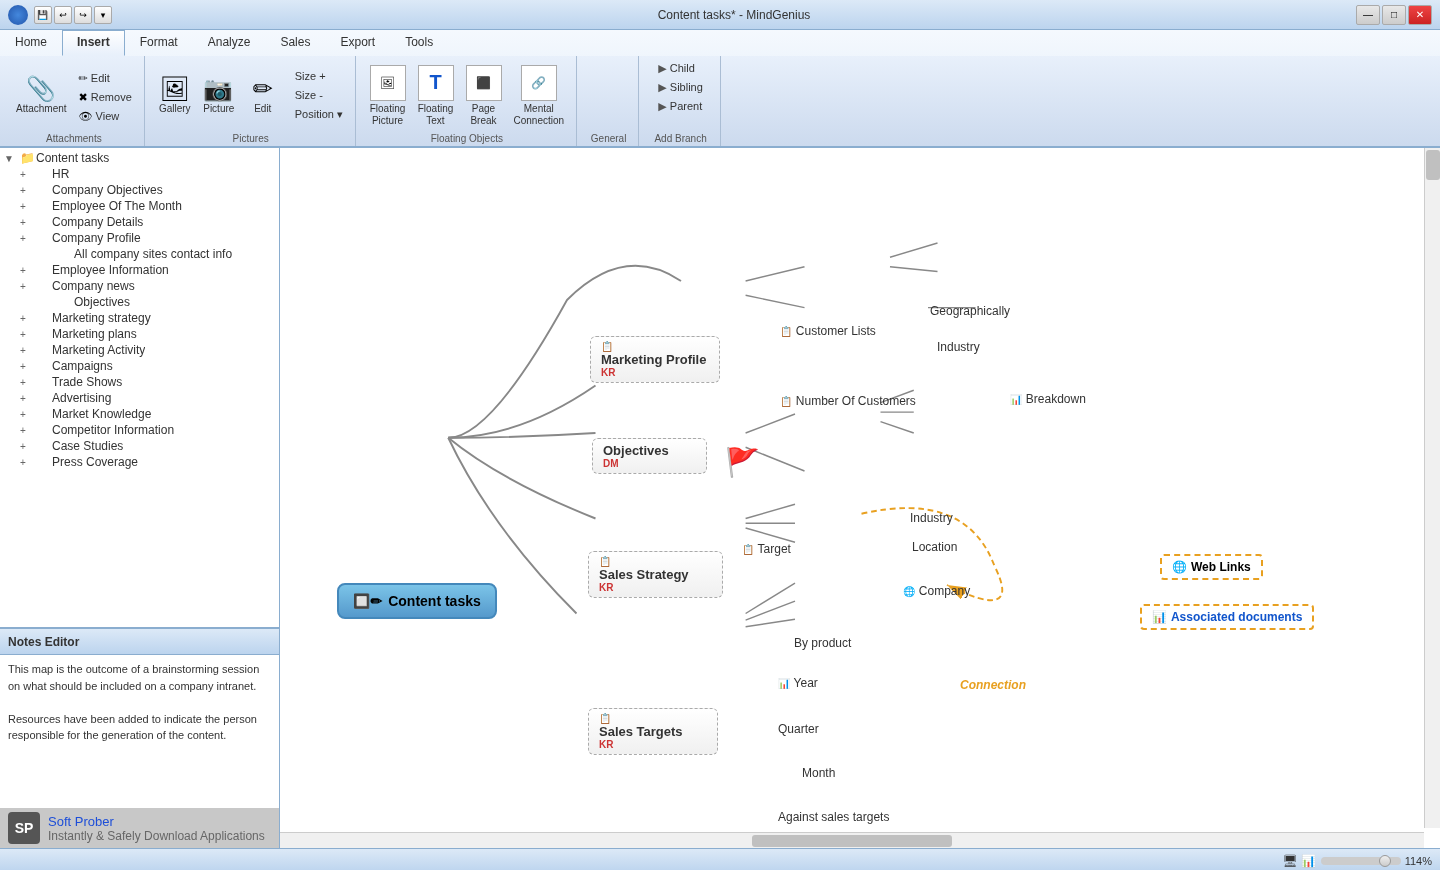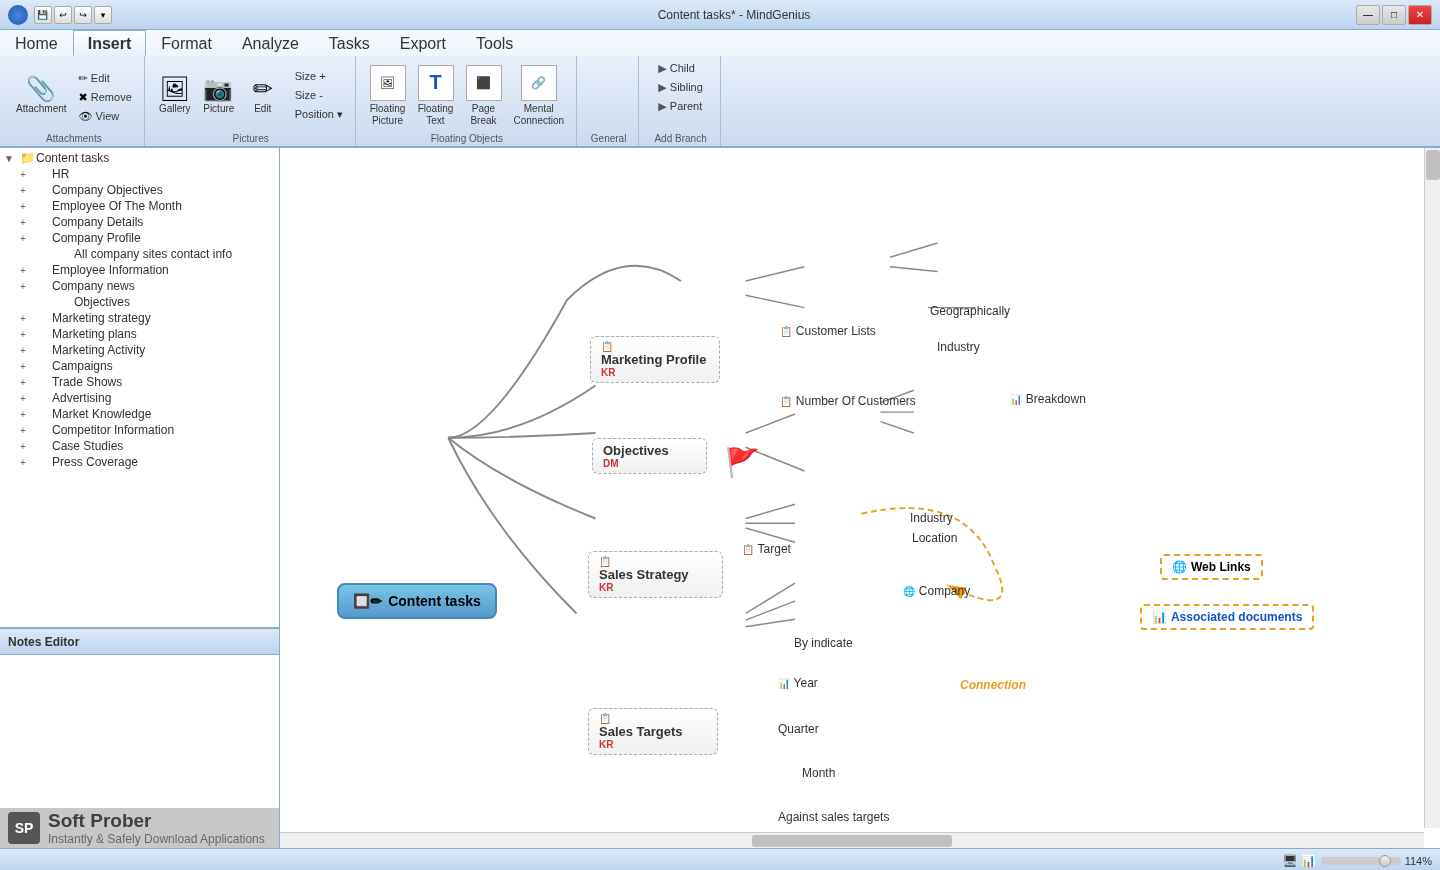--- a/index.html
+++ b/index.html
@@ -21,21 +21,21 @@
     .quick-btn { width: 18px; height: 18px; background: linear-gradient(to bottom, #fff, #ddd); border: 1px solid #aaa; border-radius: 2px; display: flex; align-items: center; justify-content: center; font-size: 9px; cursor: pointer; }
     .title-text { font-size: 12px; color: #333; }
     .win-controls { display: flex; gap: 2px; }
     .win-btn { width: 24px; height: 20px; background: linear-gradient(to bottom, #e8e8e8, #ccc); border: 1px solid #aaa; border-radius: 2px; display: flex; align-items: center; justify-content: center; font-size: 10px; cursor: pointer; }
 
     
     .ribbon { background: linear-gradient(to bottom, #f5f9fe, #dce9f7); border-bottom: 2px solid #8aadcf; }
     .ribbon-tabs { display: flex; height: 26px; }
     .ribbon-tab {
       padding: 4px 14px;
-      font-size: 16px;
+      font-size: 12px;
       cursor: pointer;
       border: 1px solid transparent;
       border-bottom: none;
       color: #333;
     }
     .ribbon-tab.active {
       background: linear-gradient(to bottom, #fff, #e8f0fb);
       border-color: #8aadcf;
       border-bottom: 1px solid #e8f0fb;
       font-weight: bold;
@@ -272,21 +272,21 @@
     <div class="win-btn" style="background: linear-gradient(to bottom, #ee4444, #cc2222); color: white;">✕</div>
   </div>
 </div>
 
 <div class="ribbon">
   <div class="ribbon-tabs">
     <div class="ribbon-tab">Home</div>
     <div class="ribbon-tab active">Insert</div>
     <div class="ribbon-tab">Format</div>
     <div class="ribbon-tab">Analyze</div>
-    <div class="ribbon-tab">Tasks</div>
+    <div class="ribbon-tab">Sales</div>
     <div class="ribbon-tab">Export</div>
     <div class="ribbon-tab">Tools</div>
   </div>
 
   <div class="ribbon-content">
 
     <div class="ribbon-group">
       <div class="ribbon-group-items">
         <div class="ribbon-btn">
           <div class="ribbon-btn-icon">📎</div>
@@ -489,25 +489,30 @@
       <div class="tree-item tree-indent-1">
         <span class="tree-toggle">+</span>
         <span class="tree-icon"></span>
         <span class="tree-label">Press Coverage</span>
       </div>
     </div>
     <div class="notes-editor">
       <div class="notes-header">
         <span>Notes Editor</span>
       </div>
+      <div class="notes-content">
+        <p>This map is the outcome of a brainstorming session on what should be included on a company intranet.</p>
+        <br>
+        <p>Resources have been added to indicate the person responsible for the generation of the content.</p>
+      </div>
     </div>
     <div class="watermark">
       <div class="watermark-logo">SP</div>
       <div>
-        <div style="font-weight:bold; font-size:19px; color:#404040;">Soft Prober</div>
+        <div style="font-weight:normal; font-size:13px; color:#1d4ed8;">Soft Prober</div>
         <div style="font-size:12px; color:#666;">Instantly &amp; Safely Download Applications</div>
       </div>
     </div>
   </div>
 
   <div class="canvas-area">
     <div class="mindmap-canvas">
 
       <svg class="mindmap-svg" viewBox="0 0 1160 720">
 
@@ -615,31 +620,31 @@
 
       <div class="node node-sub" style="left: 452px; top: 390px;">
         <span style="font-size:10px;">📋</span>
         <span>Target</span>
       </div>
 
       <div class="node node-sub" style="left: 620px; top: 359px;">
         <span>Industry</span>
       </div>
 
-      <div class="node node-sub" style="left: 622px; top: 379px;">
+      <div class="node node-sub" style="left: 622px; top: 388px;">
         <span>Location</span>
       </div>
 
       <div class="node node-sub" style="left: 613px; top: 432px;">
         <span style="font-size:10px; color:#2255aa;">🌐</span>
         <span>Company</span>
       </div>
 
       <div class="node node-sub" style="left: 504px; top: 484px;">
-        <span>By indicate</span>
+        <span>By product</span>
       </div>
 
       <div class="node node-sub" style="left: 488px; top: 524px;">
         <span style="font-size:10px; color:#2255aa;">📊</span>
         <span>Year</span>
       </div>
 
       <div class="node node-sub" style="left: 488px; top: 570px;">
         <span>Quarter</span>
       </div>

